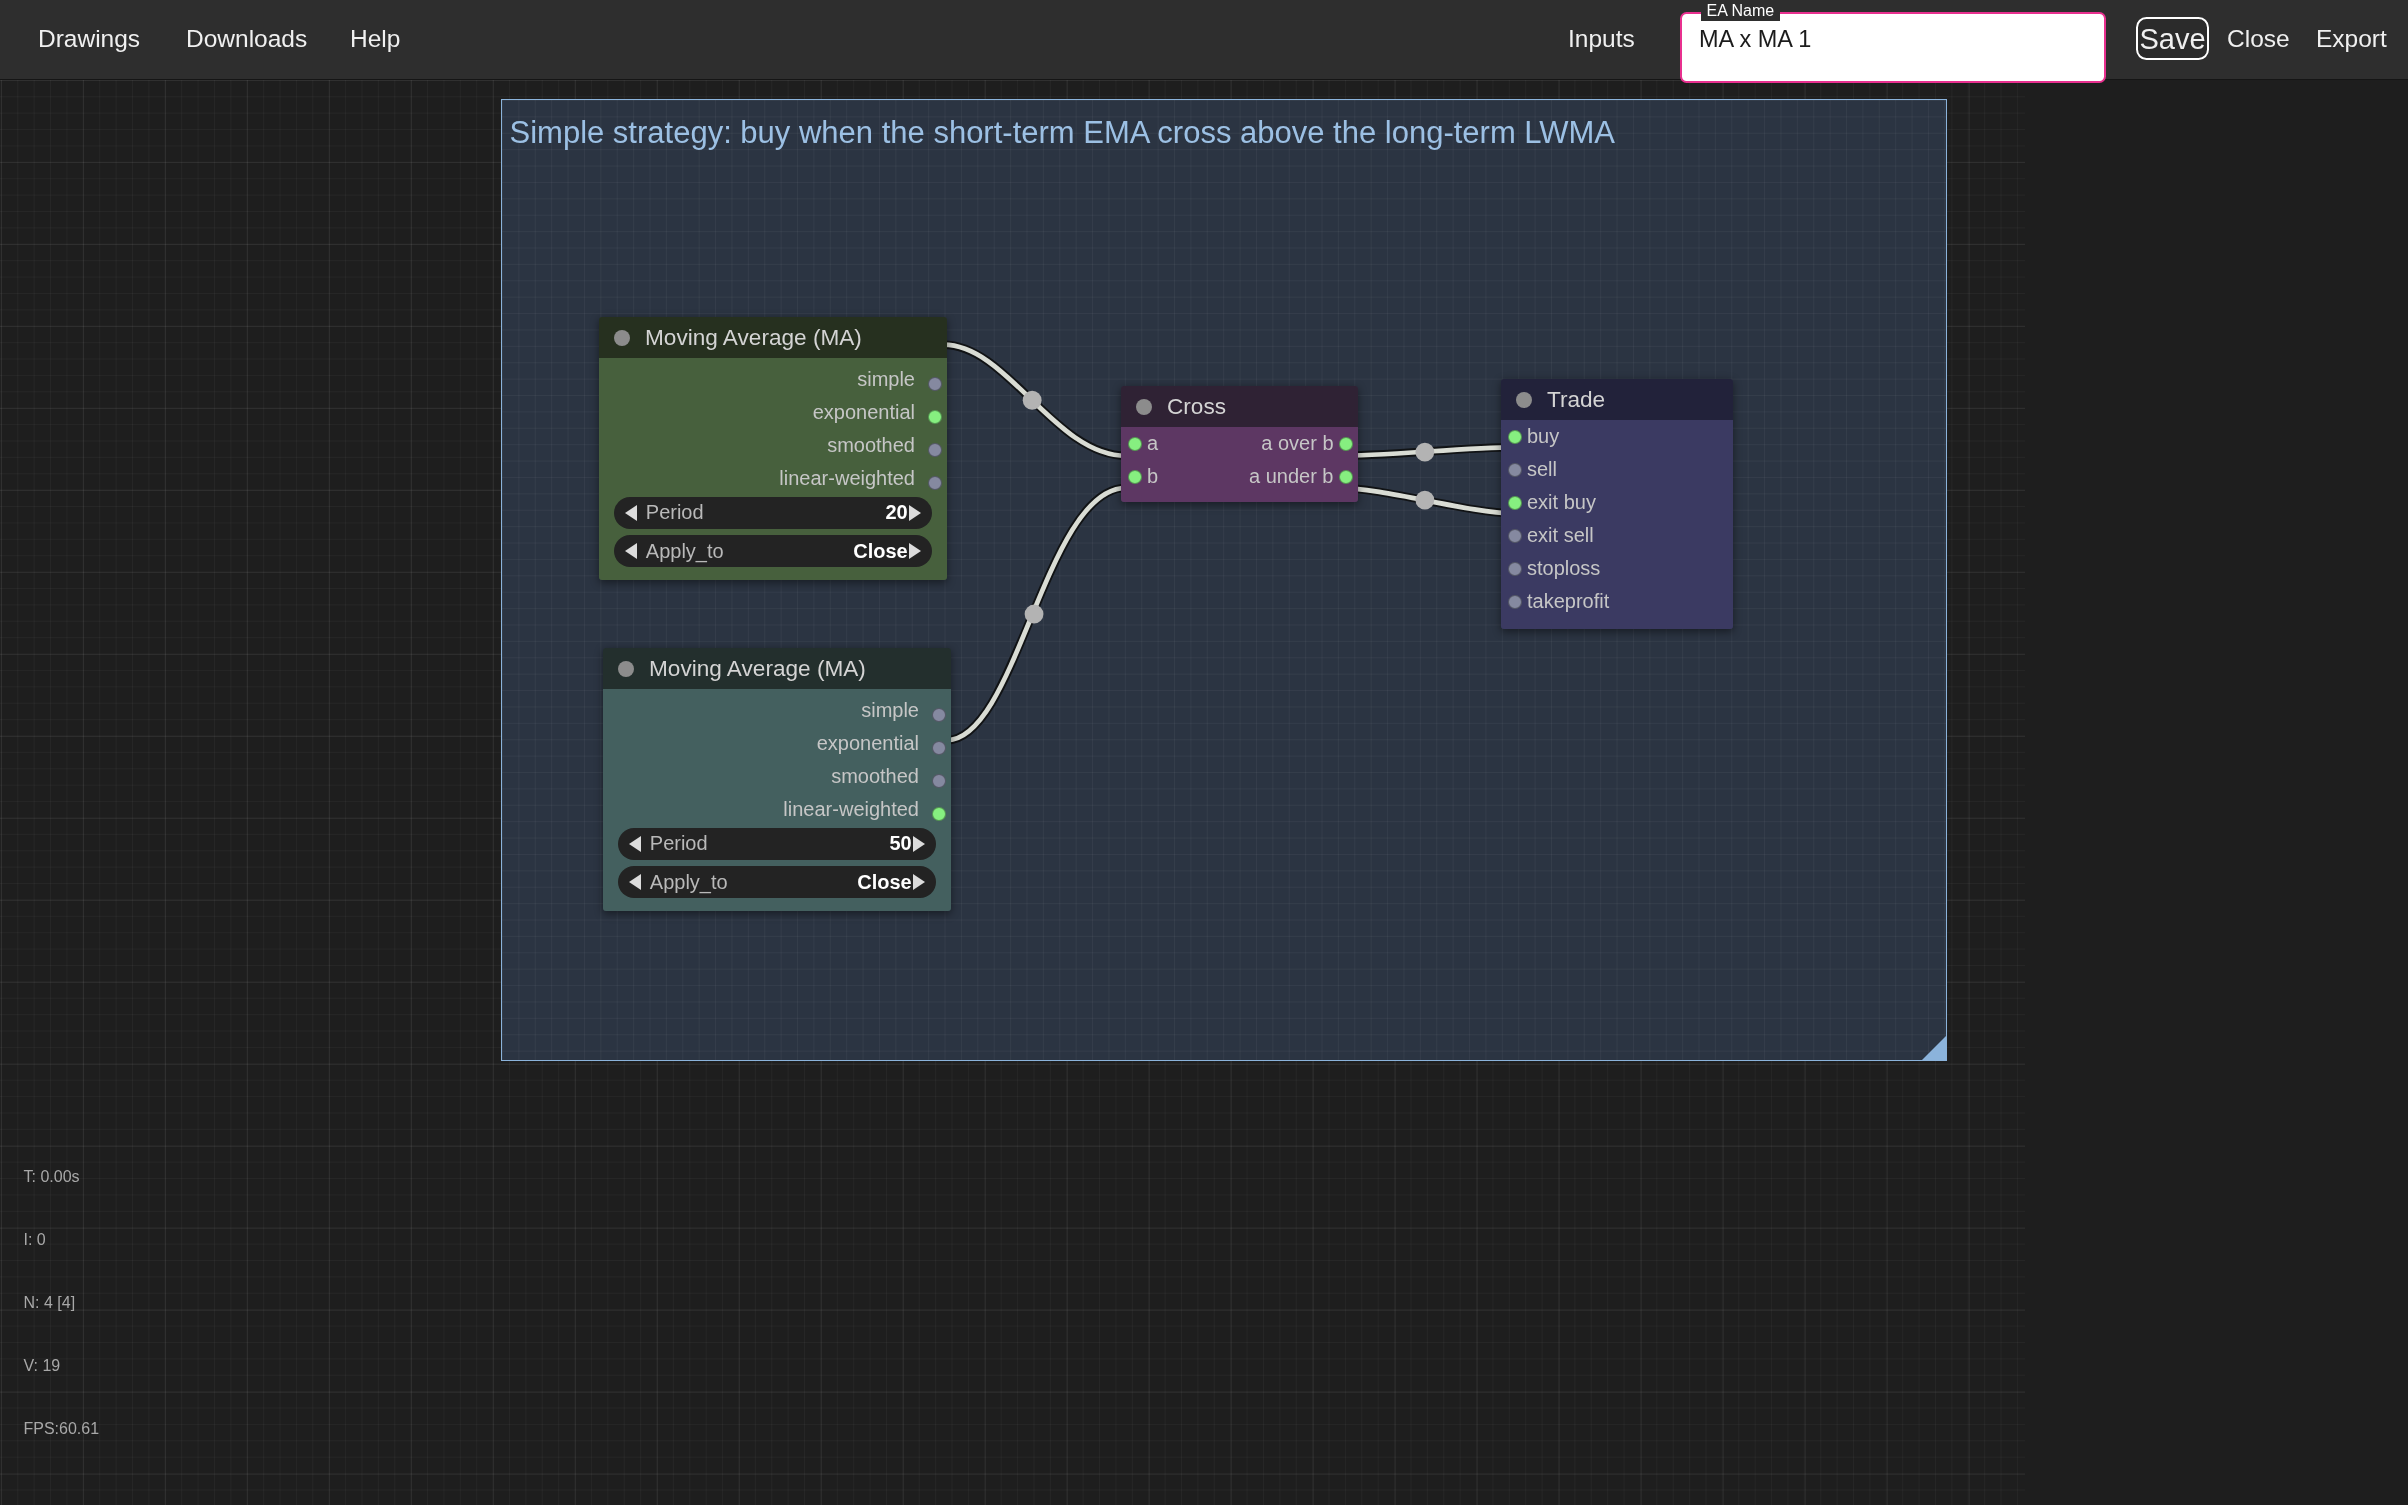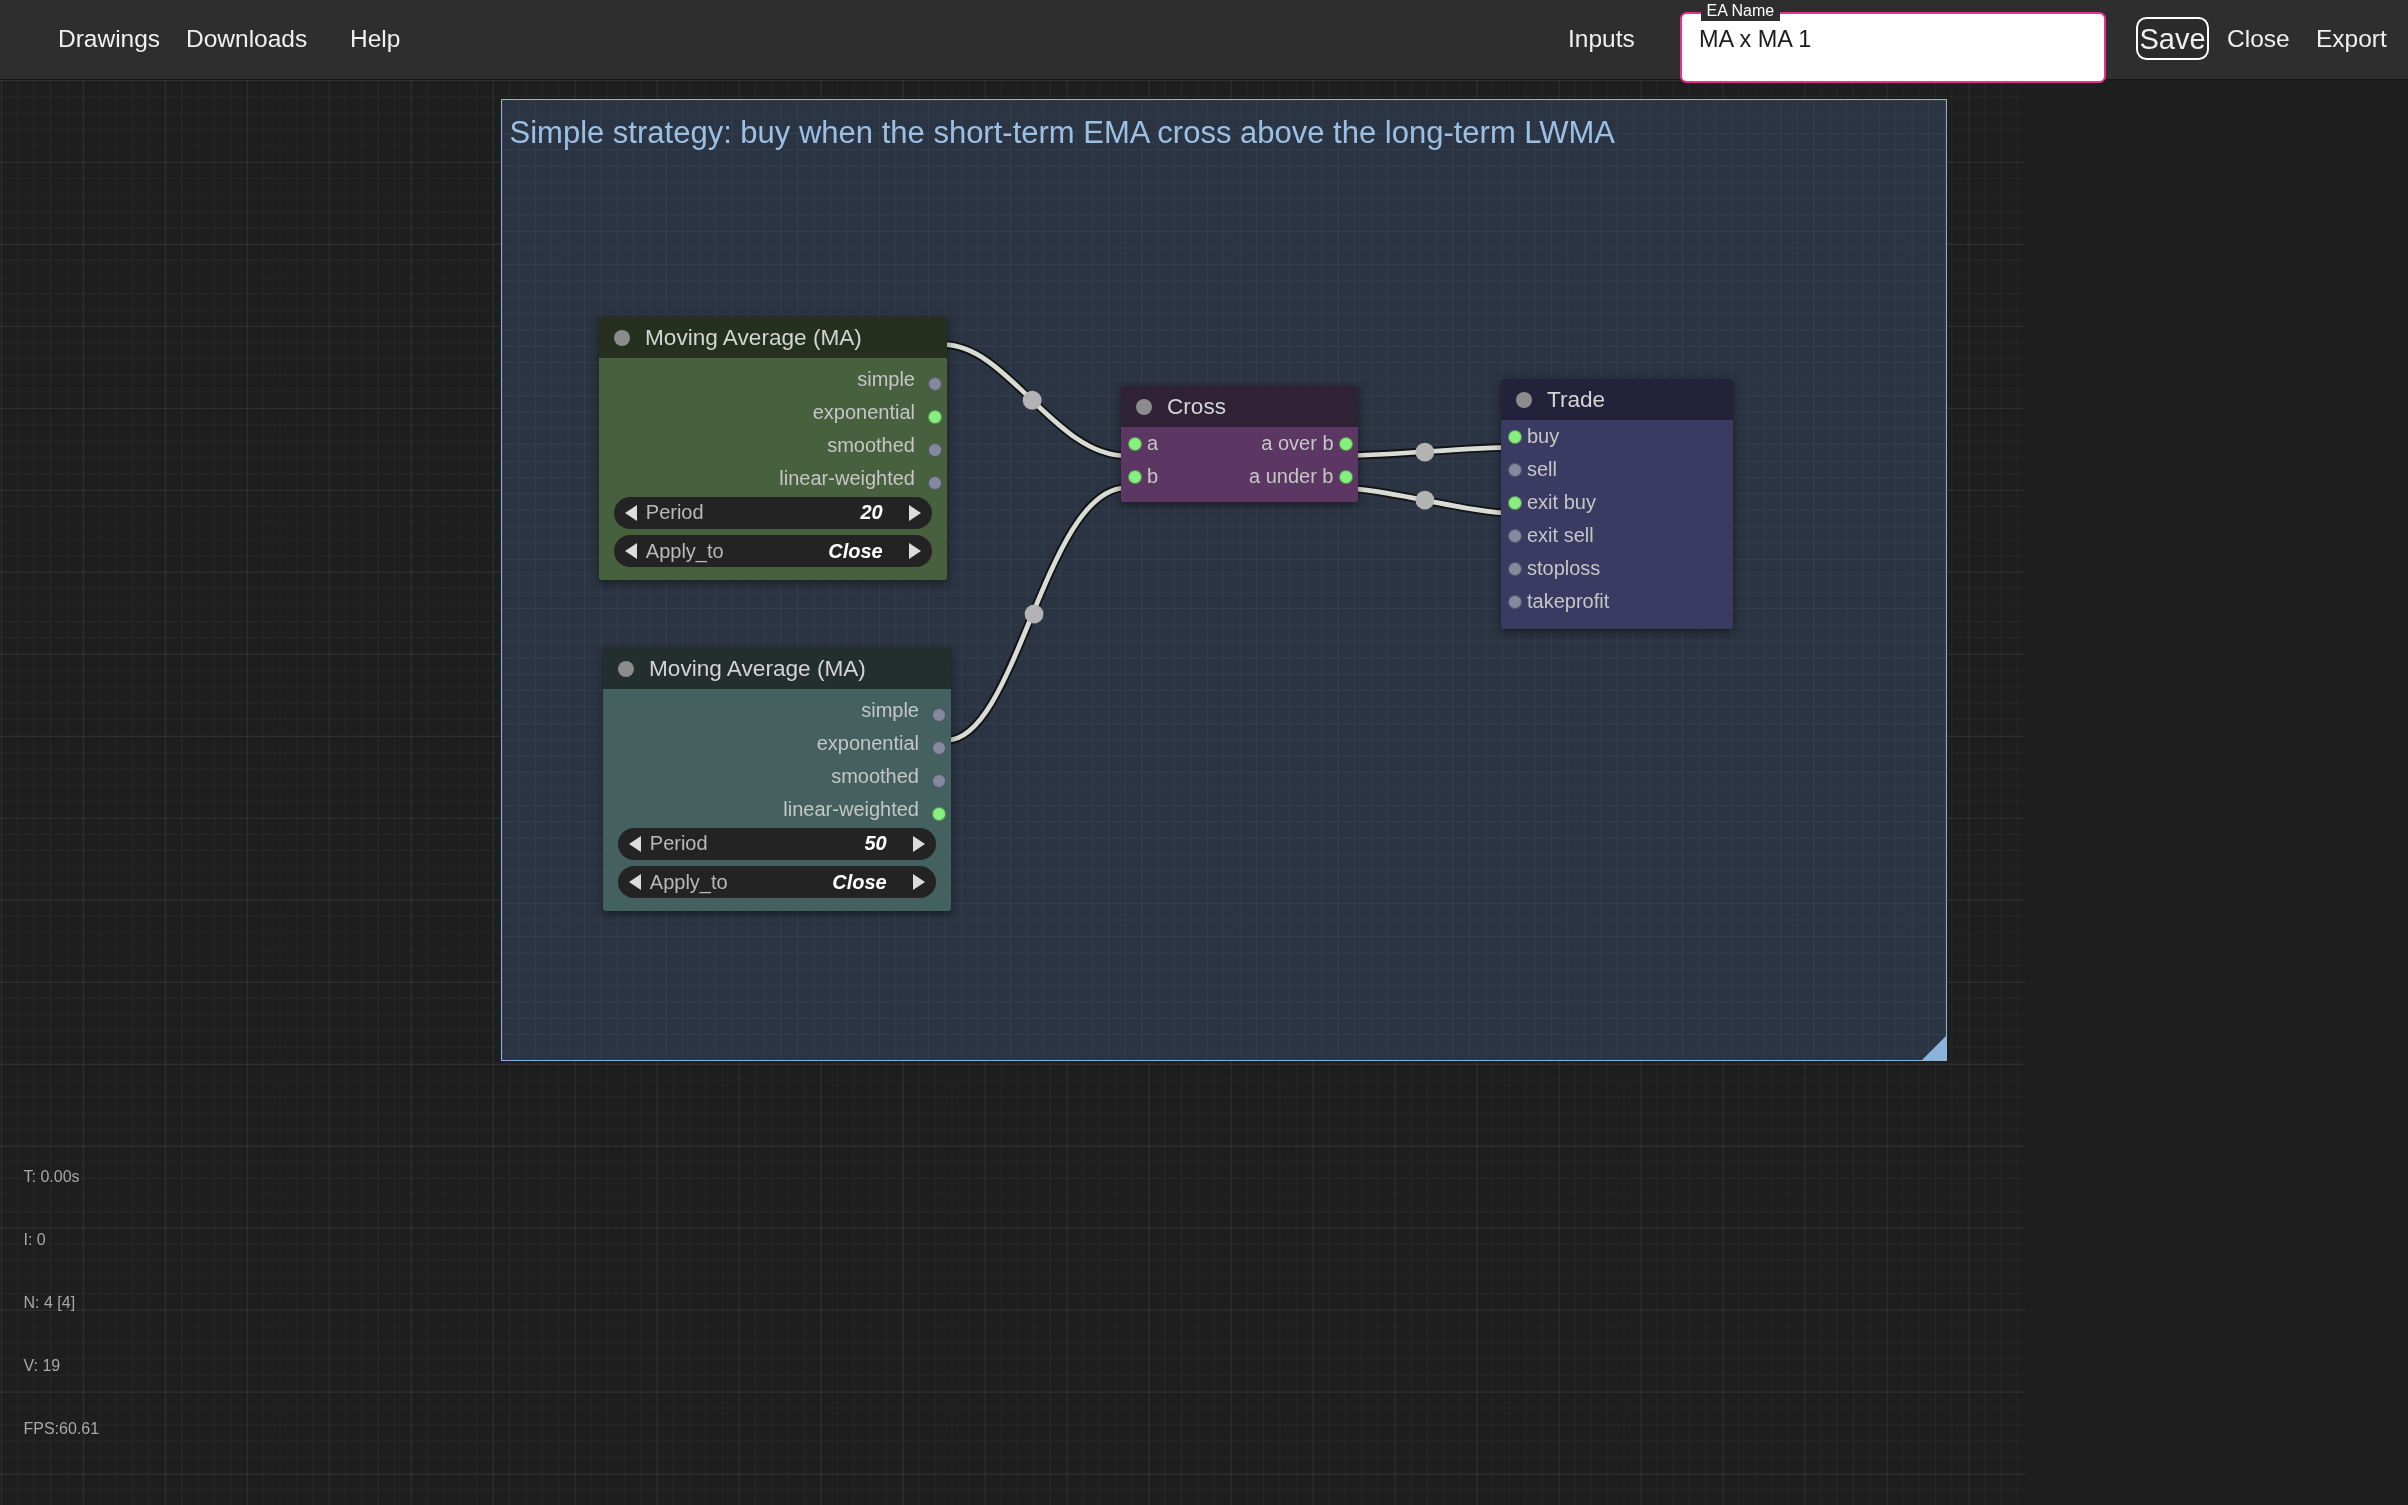--- a/index.html
+++ b/index.html
@@ -17,21 +17,21 @@
     width: 2409px; height: 79px;
     background: #2e2e2e;
     border-bottom: 0.9px solid #151515;
     z-index: 40;
   }
   .tb-item {
     position: absolute; top: 24.5px;
     color: #f0f0f0; font-size: 24.5px; line-height: 28px;
     white-space: nowrap; cursor: pointer;
   }
-  .tb-left-1 { left: 38px; margin-left: 20px; }
+  .tb-left-1 { left: 38px; }
   .tb-left-2 { left: 186px; }
   .tb-left-3 { left: 350px; }
   .tb-right-inputs { left: 1568px; }
   .tb-right-copy { left: 2227px; }
   .tb-right-export { left: 2316px; }
 
   #save-wrap {
     position: absolute; left: 2136px; top: 17px;
     width: 73px; height: 43px;
     border: 2.8px solid #ffffff; border-radius: 10.4px;
@@ -157,21 +157,21 @@
     margin-left: 11.3px;
     border-top: 8.5px solid transparent; border-bottom: 8.5px solid transparent;
     border-right: 12.2px solid #dcdcdc;
   }
   .widget .arrow.r {
     margin-right: 11.3px;
     border-top: 8.5px solid transparent; border-bottom: 8.5px solid transparent;
     border-left: 12.2px solid #dcdcdc;
   }
   .widget .wlabel { margin-left: 8.5px; color: #b9b9b9; font-size: 20px; line-height: 22.6px; }
-  .widget .wvalue { margin-left: auto; margin-right: 26px; color: #ffffff; font-size: 20px; line-height: 22.6px; font-weight: bold; font-style: italic; }
+  .widget .wvalue { margin-left: auto; margin-right: 1px; color: #ffffff; font-size: 20px; line-height: 22.6px; font-weight: bold; }
 
   
   .theme-ma1 .node-header { background: #26301f; }
   .theme-ma1 .node-body   { background: #47603d; }
   .theme-ma2 .node-header { background: #232f2d; }
   .theme-ma2 .node-body   { background: #44605f; }
   .theme-cross .node-header { background: #2f2234; }
   .theme-cross .node-body   { background: #5d3763; }
   .theme-trade .node-header { background: #22223a; }
   .theme-trade .node-body   { background: #3b3a62; }

